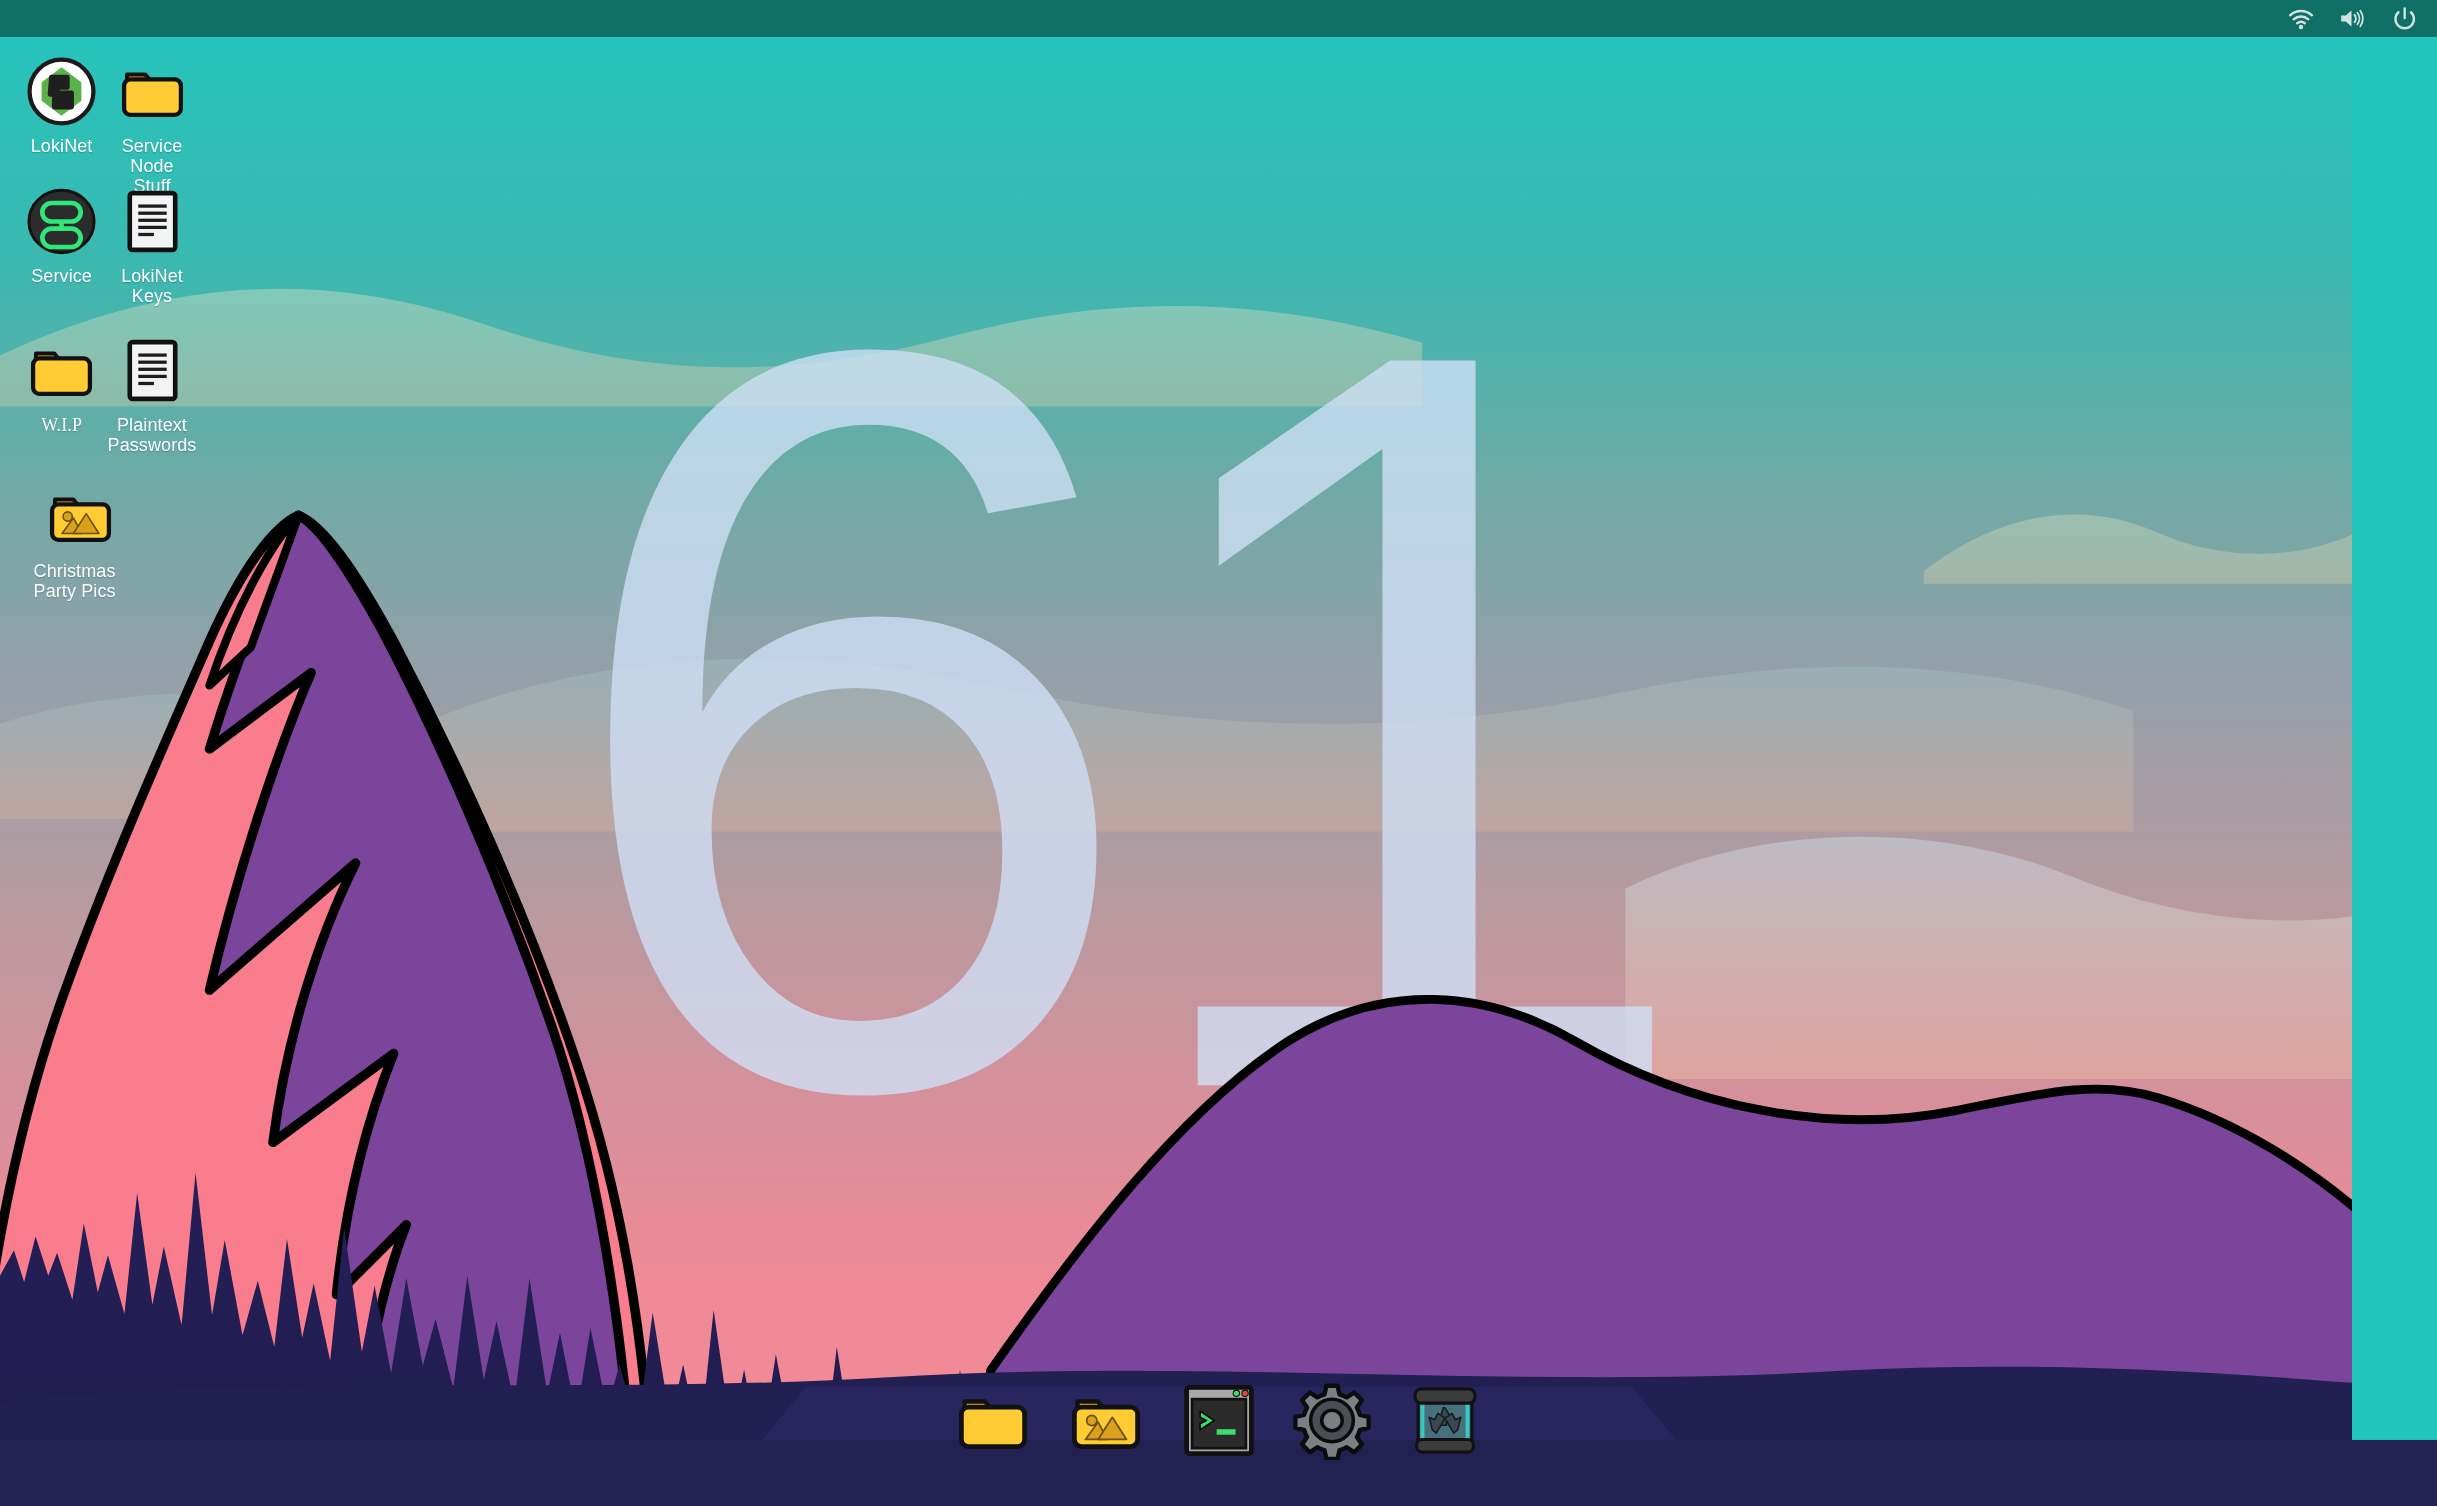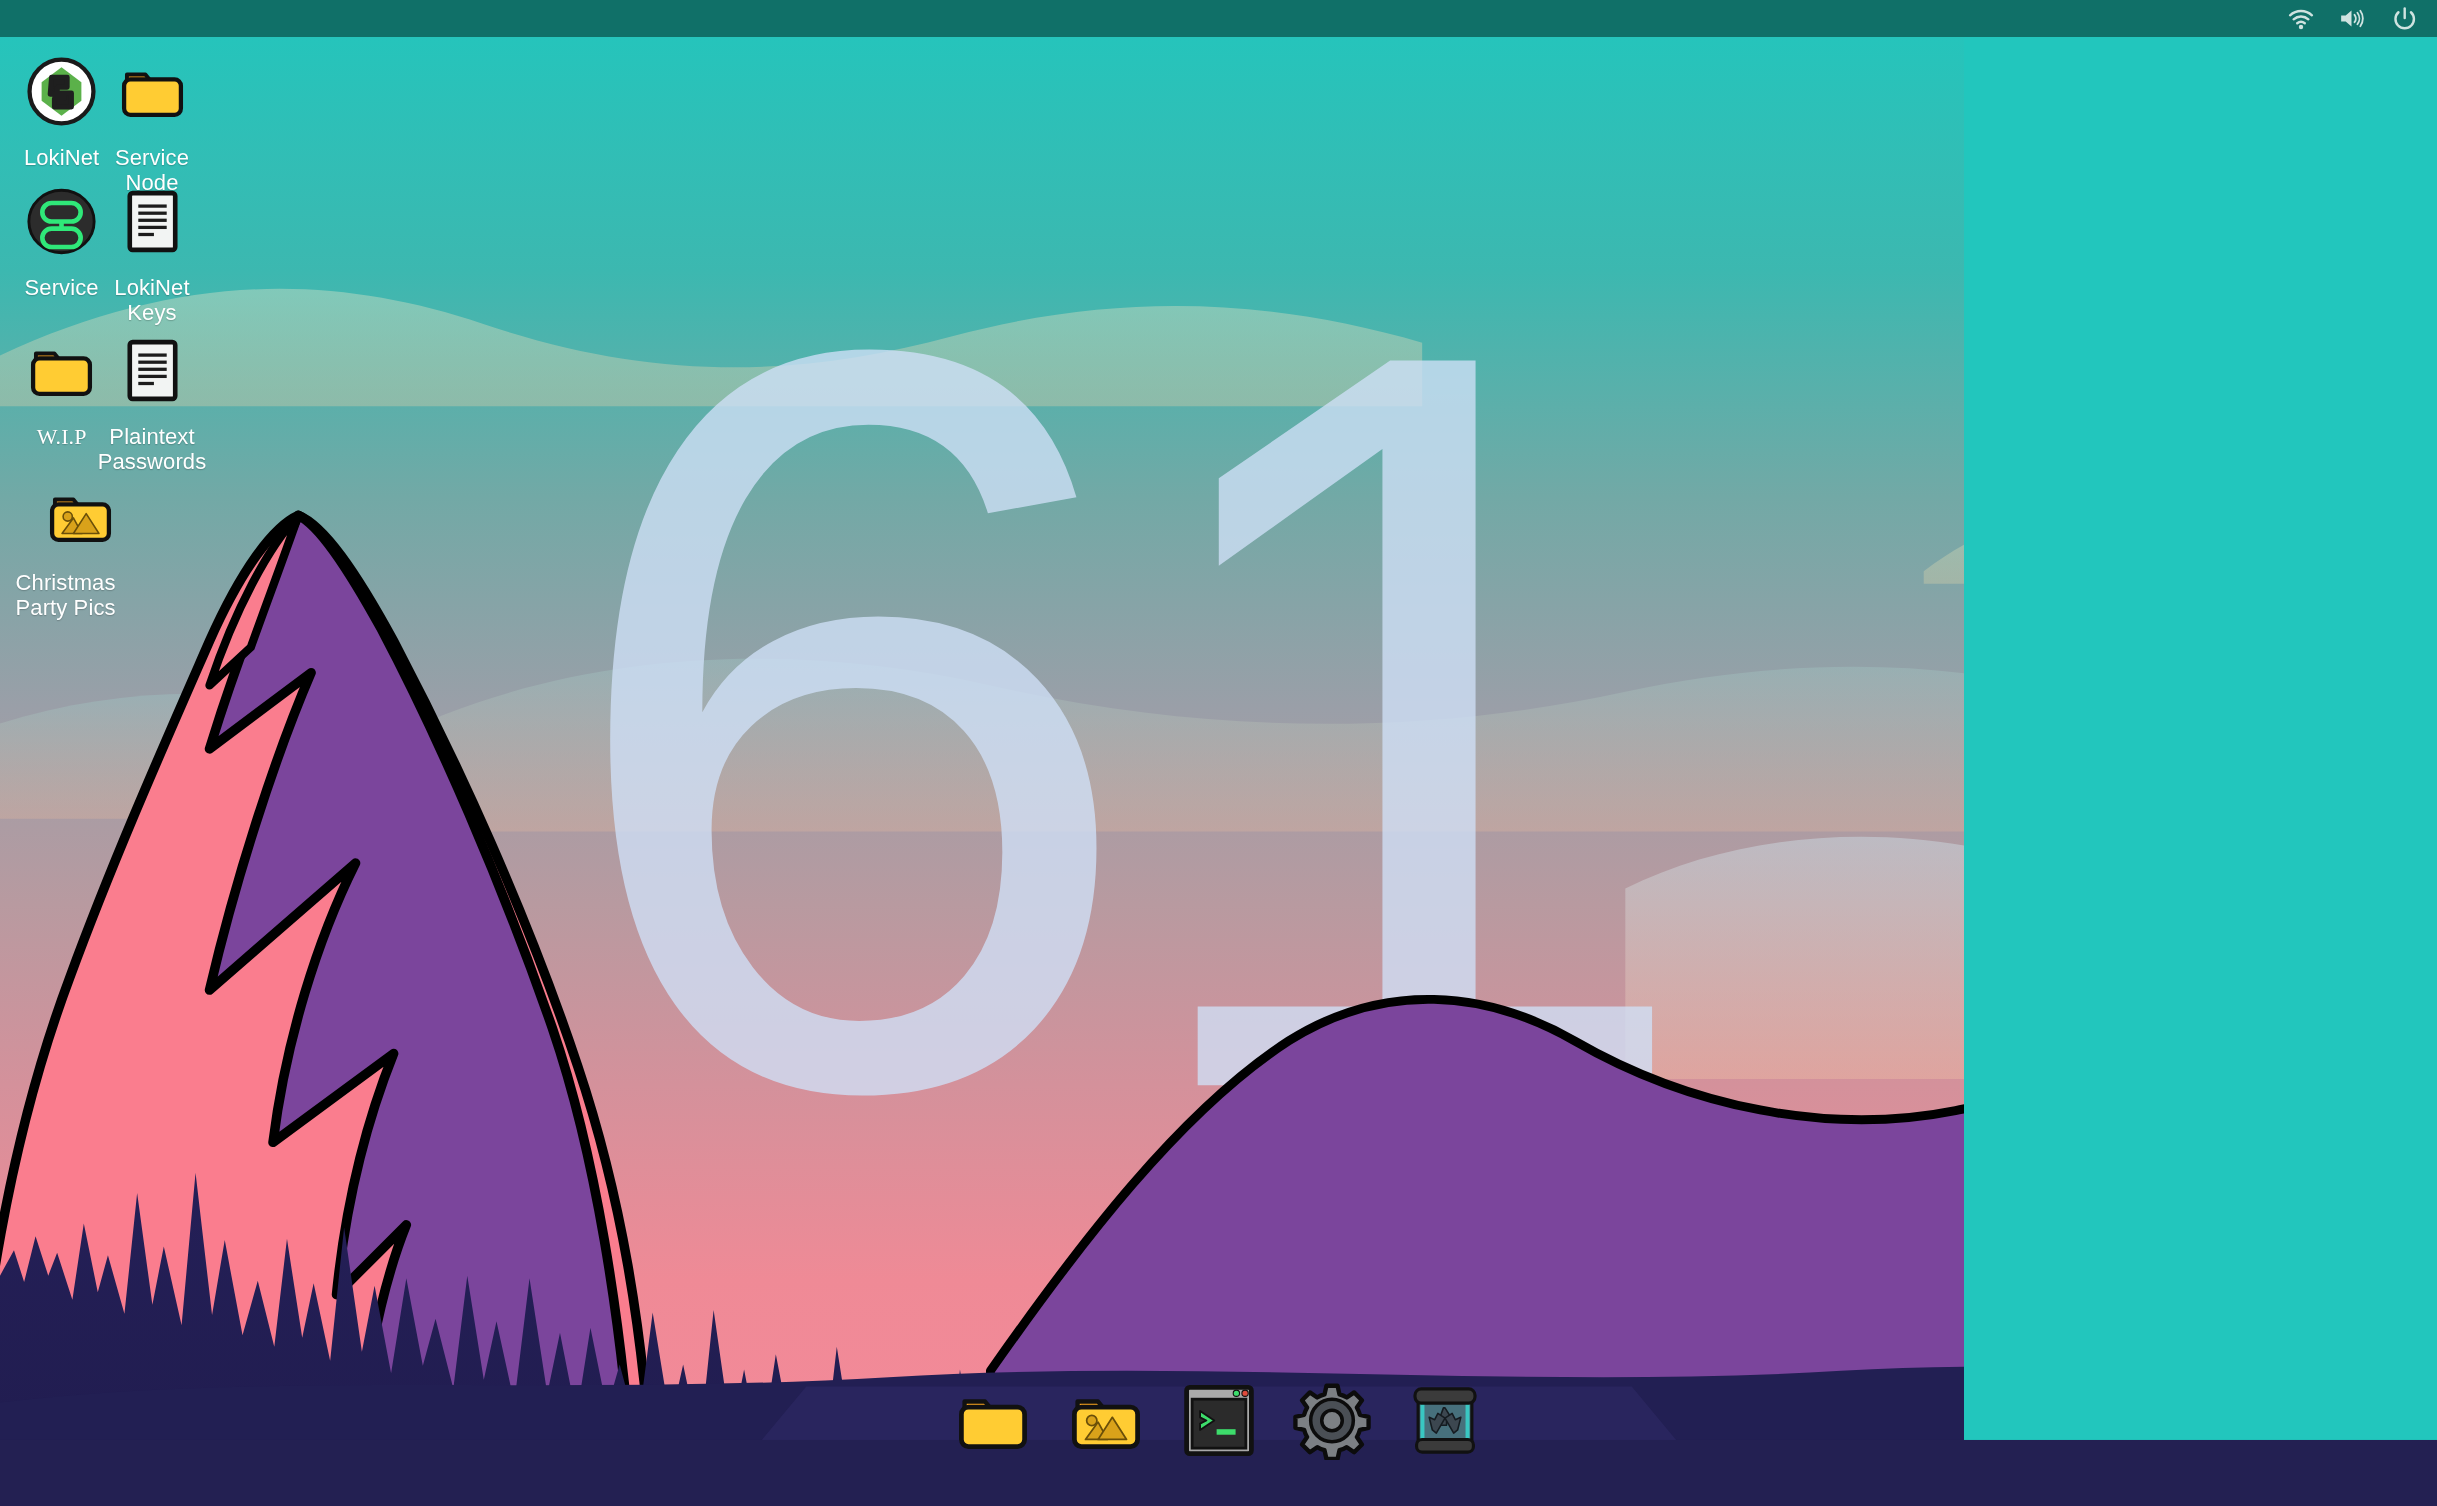--- a/index.html
+++ b/index.html
@@ -5,21 +5,21 @@
   * { margin:0; padding:0; box-sizing:border-box; }
   html,body { width:2438px; height:1506px; overflow:hidden; }
   body {
     font-family:"Liberation Sans", sans-serif;
     background:#22c6bd;
     position:relative;
   }
 
   
   #wallpaper{
-    position:absolute; left:0; top:0; width:1964px; height:1506px;
+    position:absolute; left:0; top:0; width:2352px; height:1506px;
     overflow:hidden; z-index:0;
   }
   #wallpaper svg{ display:block; width:2438px; height:1506px; }
 
   
   #topbar{
     position:absolute; left:0; top:0; width:2438px; height:37px;
     background:#107068; z-index:60;
     display:flex; align-items:center; justify-content:flex-end;
   }
@@ -35,21 +35,21 @@
   .dicon{
     position:absolute; width:108px;
     display:flex; flex-direction:column; align-items:center;
     cursor:pointer; user-select:none;
   }
   .dicon .glyph{
     width:71px; height:71px; display:flex; align-items:center; justify-content:center;
   }
   .dicon .glyph svg{ display:block; }
   .dicon .lbl{
-    margin-top:19px; color:#ffffff; font-size:22px; line-height:1.12;
+    margin-top:9px; color:#ffffff; font-size:18px; line-height:1.12;
     text-align:center; letter-spacing:0.1px;
     text-shadow:0 0.6px 1.3px rgba(0,0,0,.22);
     white-space:pre-line;
   }
 
   
   #dock{
     position:absolute; left:0; bottom:0; width:2438px; height:127px; z-index:50;
   }
   #dock .shelf{ position:absolute; left:0; bottom:0; width:2438px; height:127px; }

